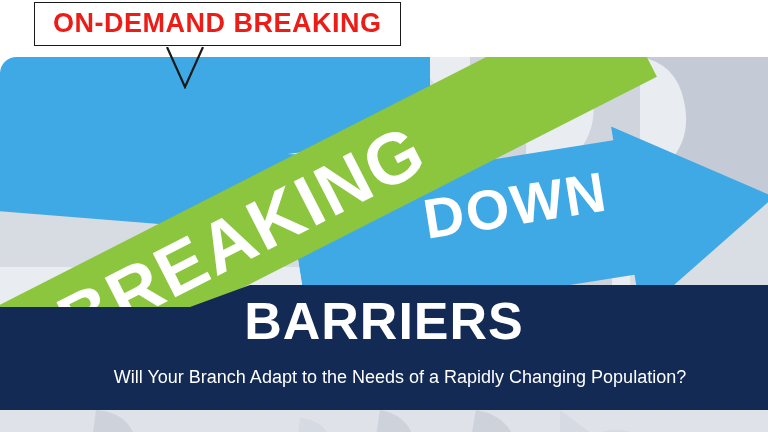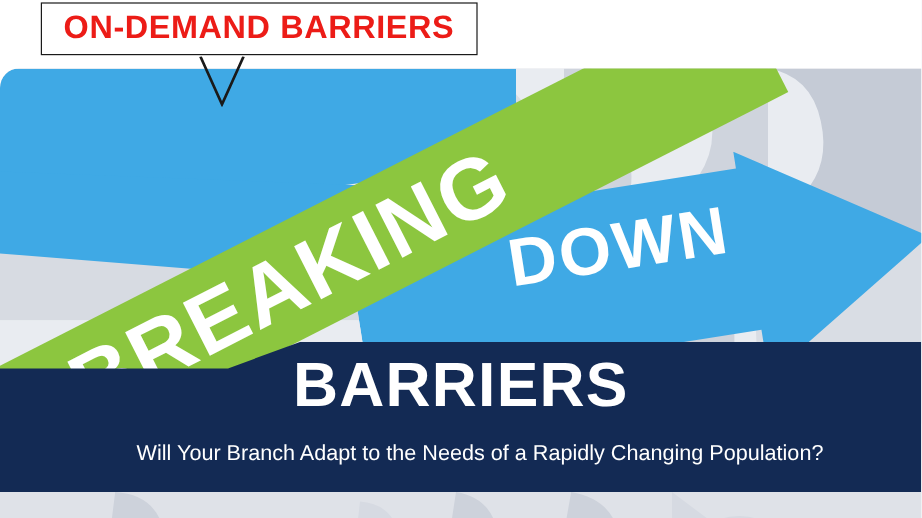--- a/index.html
+++ b/index.html
@@ -186,16 +186,16 @@
 
     </div>
   </div>
 
   <div class="callout-tail">
     <svg viewBox="0 0 40 42" xmlns="http://www.w3.org/2000/svg">
       <path d="M2 0 L20 40 L38 0" fill="none" stroke="#1a1a1a" stroke-width="2.2"></path>
     </svg>
   </div>
   <div class="callout">
-    <div class="callout-text">ON-DEMAND BARRIERS</div>
+    <div class="callout-text">ON-DEMAND BREAKING</div>
   </div>
 
 </div>
 
 </body></html>

